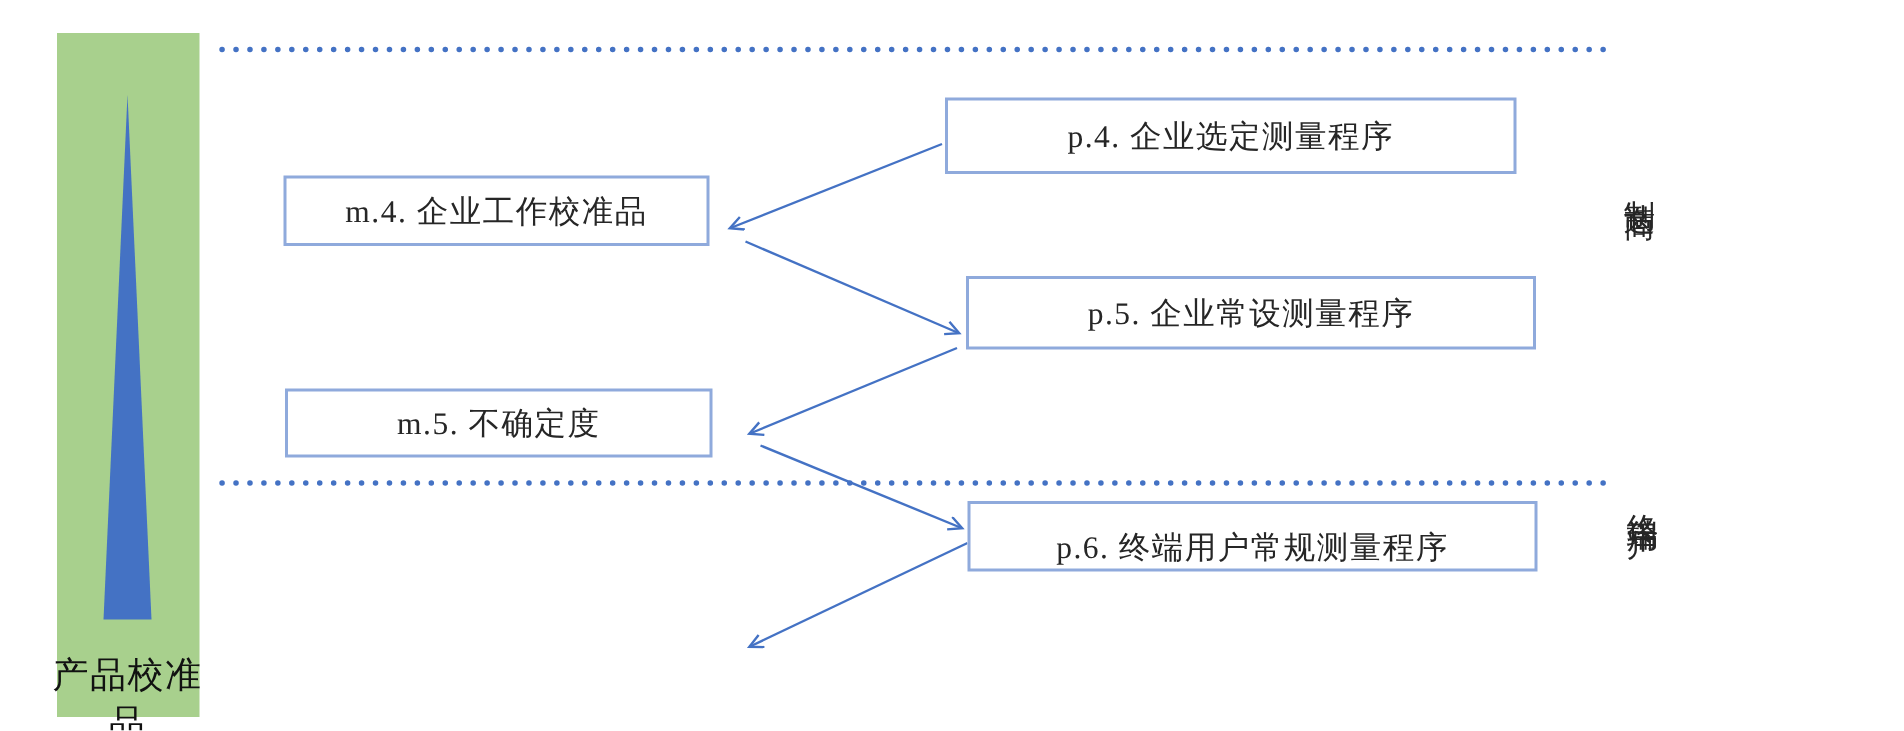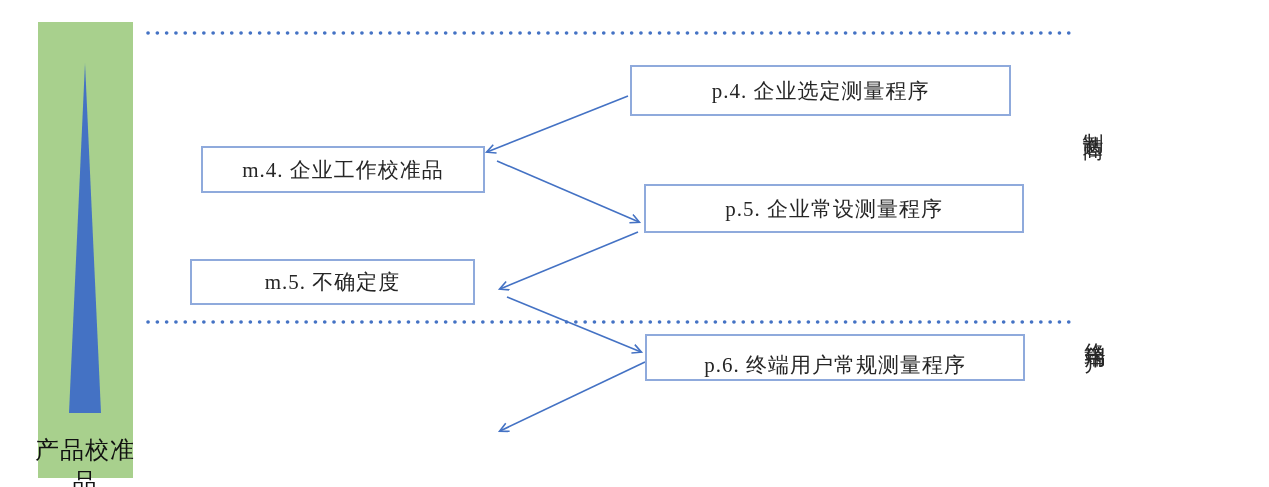--- a/index.html
+++ b/index.html
@@ -12,21 +12,21 @@
   .uncertainty-label{
     position:absolute;left:33px;top:434px;width:104px;text-align:center;
     font-size:24px;color:#111;letter-spacing:1px;
   }
   .fbox{
     position:absolute;background:#ffffff;border:2px solid #8faadc;
     display:flex;align-items:center;justify-content:center;
     font-size:21px;color:#262626;letter-spacing:1px;box-sizing:border-box;
   }
   #box-p4{left:630px;top:65px;width:381px;height:51px;}
-  #box-m4{left:189px;top:146px;width:284px;height:47px;margin-left:12px;}
+  #box-m4{left:189px;top:117px;width:284px;height:47px;}
   #box-p5{left:644px;top:184px;width:380px;height:49px;}
   #box-m5{left:190px;top:259px;width:285px;height:46px;}
   #box-p6{left:645px;top:334px;width:380px;height:47px;align-items:flex-end;}
   #box-m6{left:197px;top:413px;width:285px;height:46px;}
   .vlabel{
     position:absolute;writing-mode:vertical-rl;text-orientation:upright;
     font-size:21px;color:#262626;letter-spacing:3px;line-height:1;
   }
   #label-manufacturer{left:1082px;top:116px;}
   #label-end-user{left:1084px;top:326px;}

